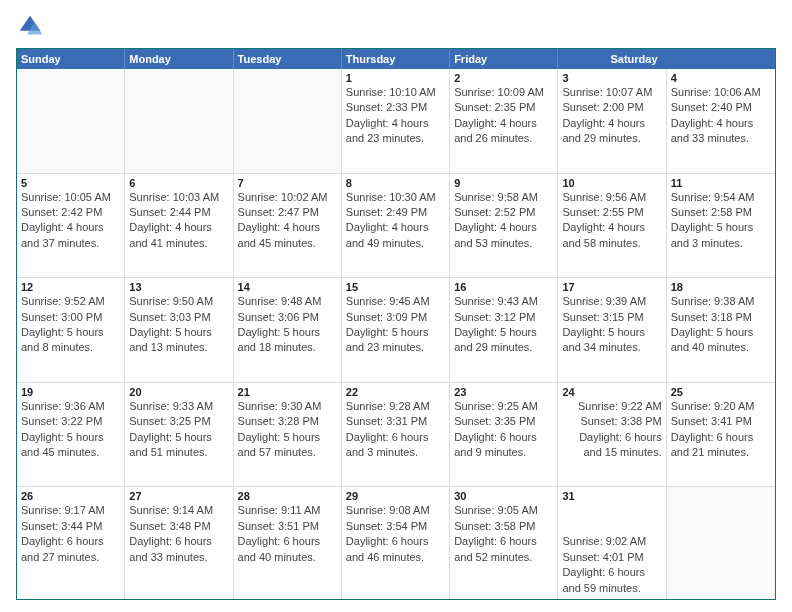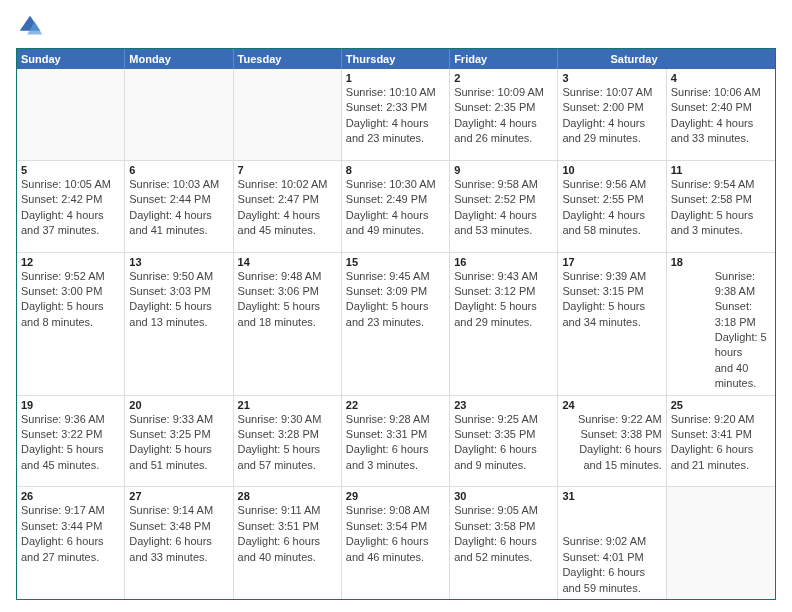--- a/index.html
+++ b/index.html
@@ -261,21 +261,21 @@
           </div>
           <div class="cal-cell">
             <span class="day-num">17</span>
             <div class="info" style="white-space: pre-line;">Sunrise: 9:39 AM
 Sunset: 3:15 PM
 Daylight: 5 hours
 and 34 minutes.</div>
           </div>
           <div class="cal-cell">
             <span class="day-num">18</span>
-            <div class="info" style="white-space: pre-line; margin-left: 44px;">Sunrise: 9:38 AM
+            <div class="info" style="white-space: pre-line;">Sunrise: 9:38 AM
 Sunset: 3:18 PM
 Daylight: 5 hours
 and 40 minutes.</div>
           </div>
         </div>
         <div class="cal-row">
           <div class="cal-cell">
             <span class="day-num">19</span>
             <div class="info" style="white-space: pre-line;">Sunrise: 9:36 AM
 Sunset: 3:22 PM

